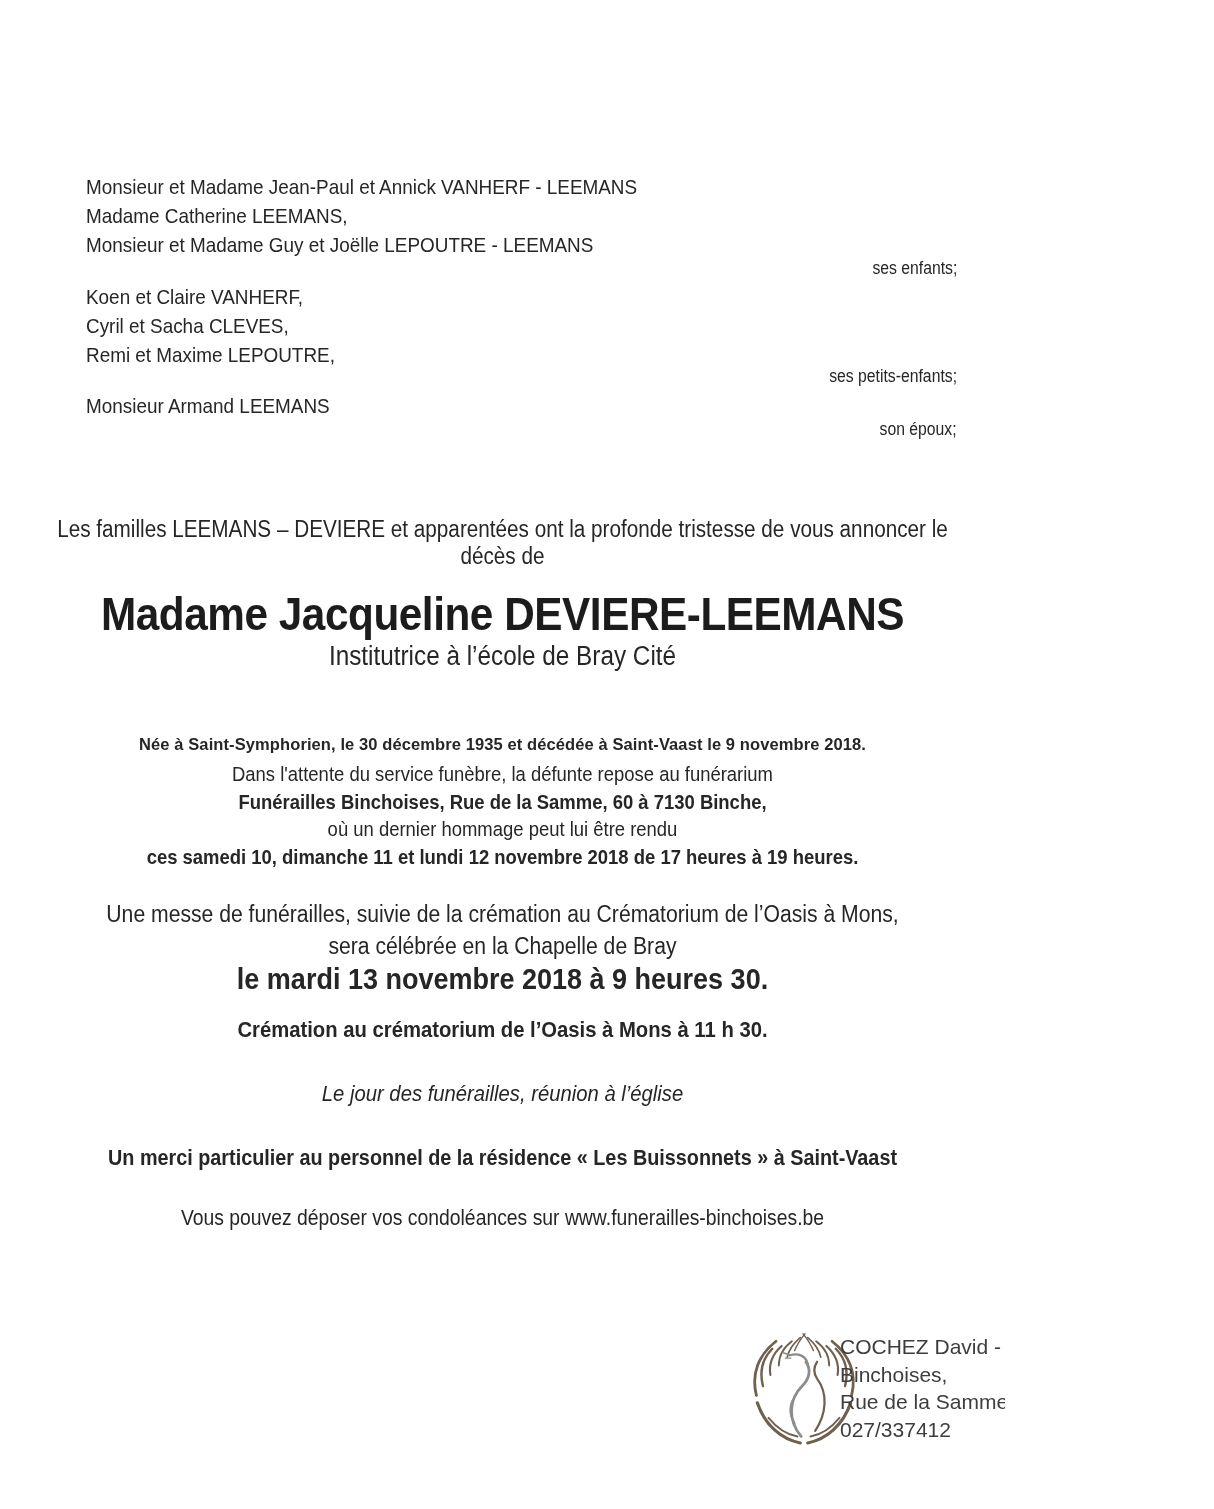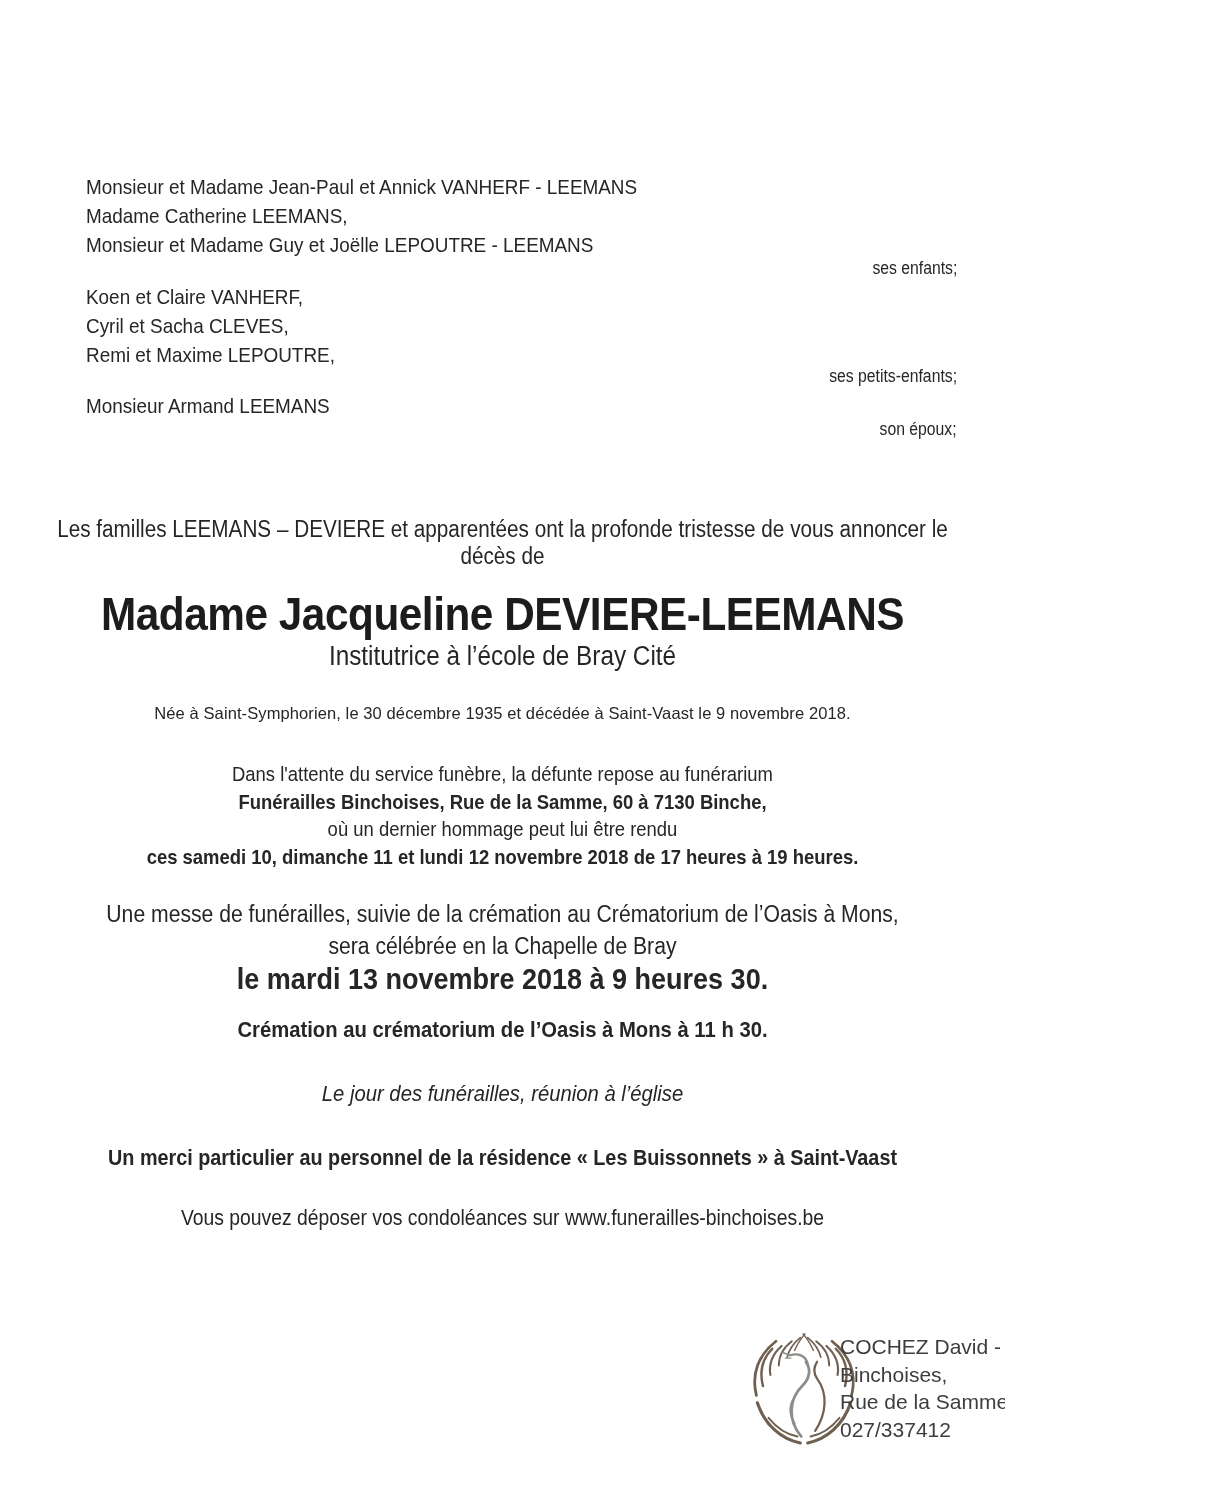--- a/index.html
+++ b/index.html
@@ -56,21 +56,21 @@
   <div class="abs sublabel nR" style="right:48px; top:366px;">ses petits-enfants;</div>
 
   <div class="abs names nL" style="left:86px; top:391px;">Monsieur Armand LEEMANS</div>
   <div class="abs sublabel nR" style="right:48px; top:419px;">son époux;</div>
 
   <div class="abs centered intro nC" style="top:516px;">Les familles LEEMANS – DEVIERE et apparentées ont la profonde tristesse de vous annoncer le décès de</div>
 
   <div class="abs centered title nC" style="top:586px;">Madame Jacqueline DEVIERE-LEEMANS</div>
   <div class="abs centered subtitle nC" style="top:641px;">Institutrice à l’école de Bray Cité</div>
 
-  <div class="abs centered birth" style="top:704px;">Née à Saint-Symphorien, le 30 décembre 1935 et décédée à Saint-Vaast le 9 novembre 2018.</div>
+  <div class="abs centered birth" style="top:735px;font-weight:bold;">Née à Saint-Symphorien, le 30 décembre 1935 et décédée à Saint-Vaast le 9 novembre 2018.</div>
 
   <div class="abs centered repose nC" style="top:760px;">
     <div>Dans l'attente du service funèbre, la défunte repose au funérarium</div>
     <div class="b">Funérailles Binchoises, Rue de la Samme, 60 à 7130 Binche,</div>
     <div>où un dernier hommage peut lui être rendu</div>
     <div class="b">ces samedi 10, dimanche 11 et lundi 12 novembre 2018 de 17 heures à 19 heures.</div>
   </div>
 
   <div class="abs centered mass nC" style="top:898px;">
     <div>Une messe de funérailles, suivie de la crémation au Crématorium de l’Oasis à Mons,</div>

